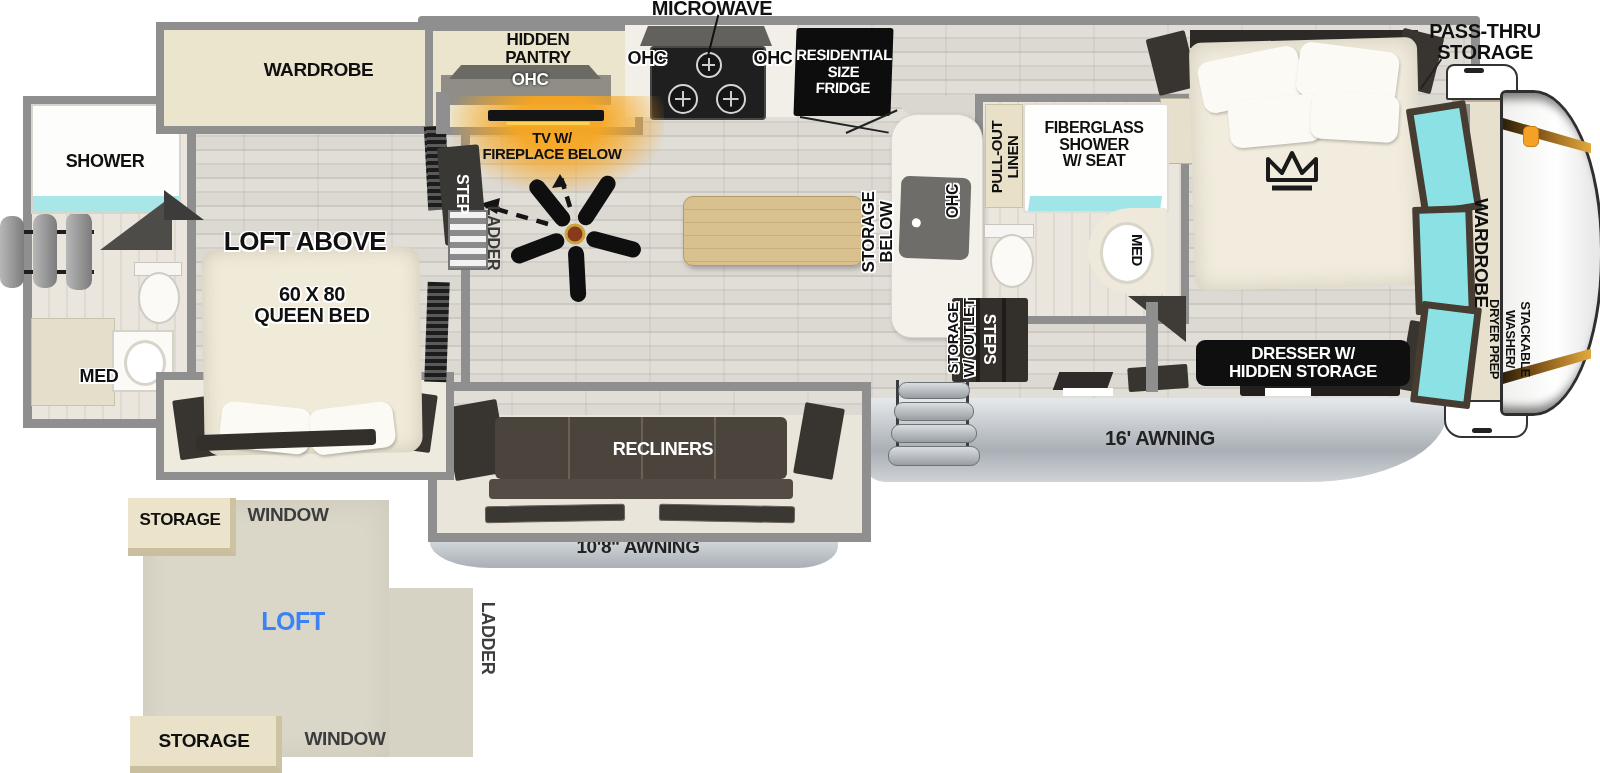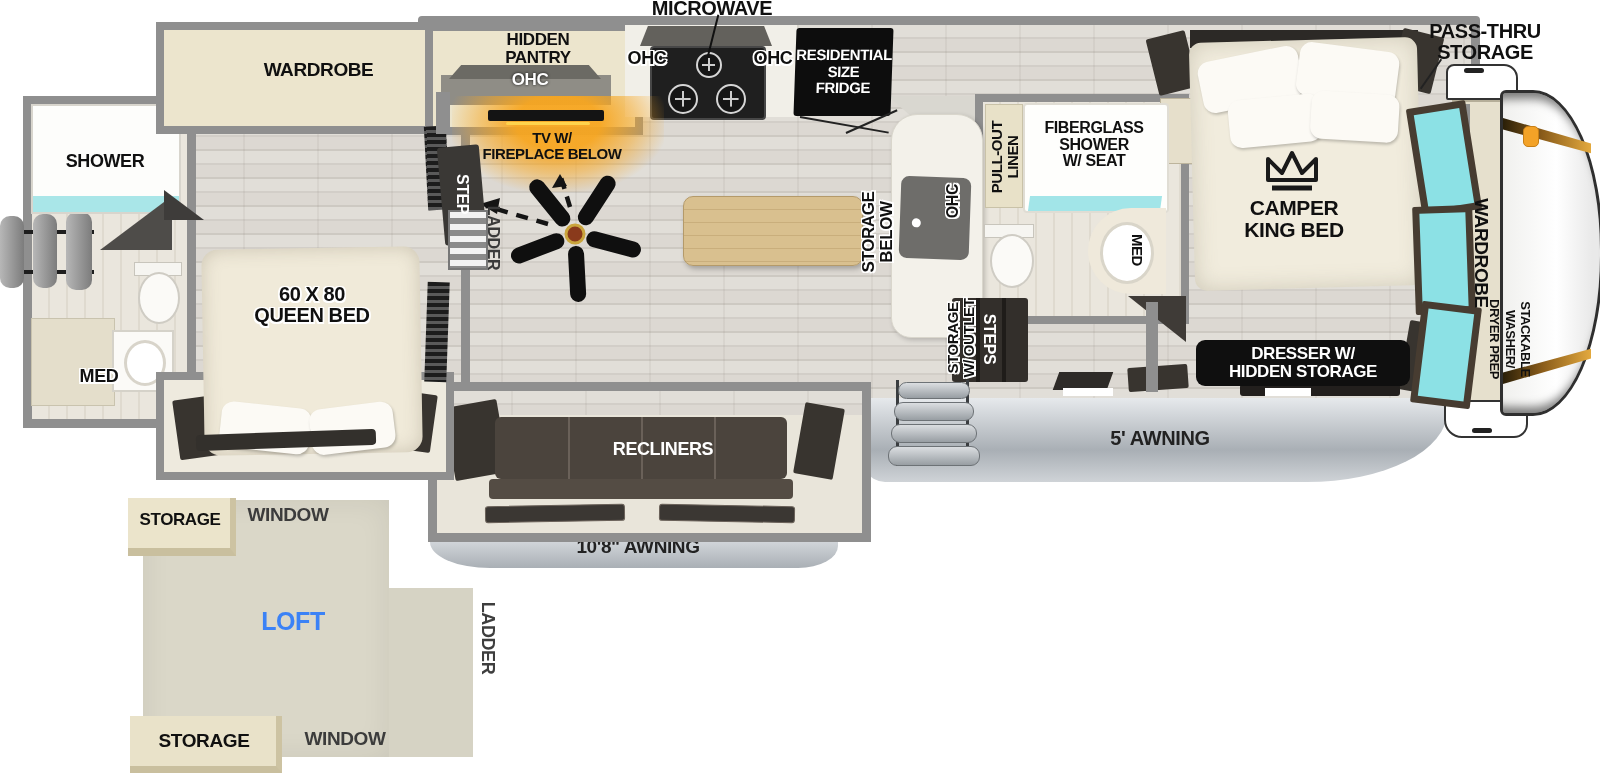--- a/index.html
+++ b/index.html
@@ -72,20 +72,21 @@
   <div class="abs wall8" style="left:156px;top:372px;width:282px;height:92px;background:#eeeade;z-index:7">
     <div class="darkwin" style="left:12px;top:16px;width:66px;height:60px;transform:rotate(-8deg)"></div>
     <div class="darkwin" style="left:222px;top:12px;width:48px;height:58px;transform:rotate(8deg)"></div>
   </div>
   <div class="abs" style="left:203px;top:248px;width:218px;height:206px;background:#f0ead9;border-radius:16px;
               box-shadow:inset 0 0 18px rgba(120,110,90,.3);transform:rotate(-1deg);z-index:8">
     <div class="pillow" style="left:16px;top:156px;width:90px;height:46px;transform:rotate(7deg)"></div>
     <div class="pillow" style="left:106px;top:158px;width:84px;height:46px;transform:rotate(-6deg)"></div>
   </div>
   <div class="abs" style="left:196px;top:432px;width:180px;height:16px;background:#33302c;border-radius:4px;transform:rotate(-2deg);z-index:9"></div>
+  <div class="lbl halo" style="left:202px;top:226px;width:206px;height:32px;font-size:26px;z-index:31">LOFT ABOVE</div>
   <div class="lbl halo" style="left:226px;top:282px;width:172px;height:46px;font-size:20px;z-index:31">60 X 80
 QUEEN BED</div>
 
   <div class="graychunk" style="left:436px;top:92px;width:14px;height:42px"></div>
   <div class="abs" style="left:426px;top:126px;width:22px;height:84px;background:repeating-linear-gradient(180deg,#1c1c1c 0 4px,#5a5a5a 4px 7px);transform:rotate(-3deg);z-index:12"></div>
   <div class="abs" style="left:426px;top:282px;width:22px;height:100px;background:repeating-linear-gradient(180deg,#1c1c1c 0 4px,#5a5a5a 4px 7px);transform:rotate(2deg);z-index:12"></div>
   <div class="abs" style="left:441px;top:146px;width:42px;height:98px;background:#3a3835;transform:rotate(-5deg);border-radius:3px;z-index:12"></div>
   <div class="lbl white r90" style="left:432px;top:184px;width:60px;height:20px;font-size:16px">STEP</div>
   <div class="abs" style="left:448px;top:210px;width:36px;height:56px;border:2px solid #777;
               background:repeating-linear-gradient(180deg,#f2f2f2 0 6px,#8a8a8a 6px 12px);z-index:12"></div>
@@ -206,22 +207,20 @@
               box-shadow:inset 0 0 22px rgba(120,110,90,.28);z-index:10">
     <div class="pillow" style="left:10px;top:12px;width:102px;height:52px;transform:rotate(-10deg)"></div>
     <div class="pillow" style="left:108px;top:8px;width:100px;height:54px;transform:rotate(9deg)"></div>
     <div class="pillow" style="left:38px;top:56px;width:92px;height:48px;transform:rotate(-4deg)"></div>
     <div class="pillow" style="left:120px;top:54px;width:88px;height:48px;transform:rotate(5deg)"></div>
   </div>
   <svg class="abs" style="left:1260px;top:148px;width:64px;height:44px;z-index:30" viewBox="0 0 60 44">
     <path d="M6 32 L6 11 L20 25 L30 5 L40 25 L54 11 L54 32 Z" fill="none" stroke="#1a1a1a" stroke-width="4" stroke-linejoin="round"></path>
     <path d="M10 40 H50" stroke="#1a1a1a" stroke-width="5"></path>
   </svg>
-  <div class="lbl" style="left:1220px;top:194px;width:148px;height:50px;font-size:21px">CAMPER
-KING BED</div>
 
   <div class="abs" style="left:1196px;top:340px;width:214px;height:46px;background:#0f0f0f;border-radius:9px;
               display:flex;align-items:center;justify-content:center;z-index:30">
     <div class="lbl white" style="position:static;font-size:17px">DRESSER W/
 HIDDEN STORAGE</div>
   </div>
   <div class="abs" style="left:1240px;top:384px;width:160px;height:12px;background:#221f1d;border-radius:3px;z-index:10"></div>
   <div class="darkwin" style="left:1128px;top:366px;width:60px;height:24px;transform:rotate(-4deg);z-index:9"></div>
   <div class="darkwin" style="left:1404px;top:322px;width:30px;height:70px;transform:rotate(10deg);z-index:9"></div>
 
@@ -254,21 +253,21 @@
   <div class="abs" style="left:1444px;top:400px;width:80px;height:34px;background:#fff;border:2px solid #333;border-radius:4px 4px 14px 18px;z-index:18">
     <div class="abs" style="left:26px;bottom:3px;width:20px;height:5px;background:#222;border-radius:3px"></div>
   </div>
   <div class="lbl" style="left:1408px;top:20px;width:154px;height:44px;font-size:20px;z-index:30">PASS-THRU
 STORAGE</div>
   <div class="abs" style="left:1430px;top:56px;width:2px;height:36px;background:#222;transform:rotate(35deg);z-index:30"></div>
 
   <div class="abs" style="left:855px;top:398px;width:592px;height:84px;z-index:2;
               background:linear-gradient(180deg,var(--awning-light,#e6e9ec),var(--awning-dark,#a9afb5) 62%,#cfd3d7);
               border-radius:10px 10px 140px 30px / 10px 10px 70px 42px"></div>
-  <div class="lbl" style="left:1080px;top:426px;width:160px;height:24px;font-size:20px;color:#222;z-index:3">5' AWNING</div>
+  <div class="lbl" style="left:1080px;top:426px;width:160px;height:24px;font-size:20px;color:#222;z-index:3">16' AWNING</div>
   <div class="abs" style="left:1056px;top:372px;width:54px;height:18px;background:#2e2b28;transform:skewX(-20deg);z-index:11"></div>
   <div class="abs" style="left:1063px;top:388px;width:50px;height:8px;background:#fff;z-index:11"></div>
   <div class="abs" style="left:1265px;top:388px;width:46px;height:8px;background:#fff;z-index:11"></div>
   <div class="abs" style="left:888px;top:378px;width:94px;height:96px;z-index:12">
     <div class="abs" style="left:8px;top:2px;width:3px;height:86px;background:#3a3d40"></div>
     <div class="abs" style="left:78px;top:2px;width:3px;height:86px;background:#3a3d40"></div>
     <div class="stepbar" style="left:10px;top:4px;width:70px;height:15px"></div>
     <div class="stepbar" style="left:6px;top:24px;width:78px;height:17px"></div>
     <div class="stepbar" style="left:3px;top:46px;width:84px;height:17px"></div>
     <div class="stepbar" style="left:0;top:68px;width:90px;height:18px"></div>

